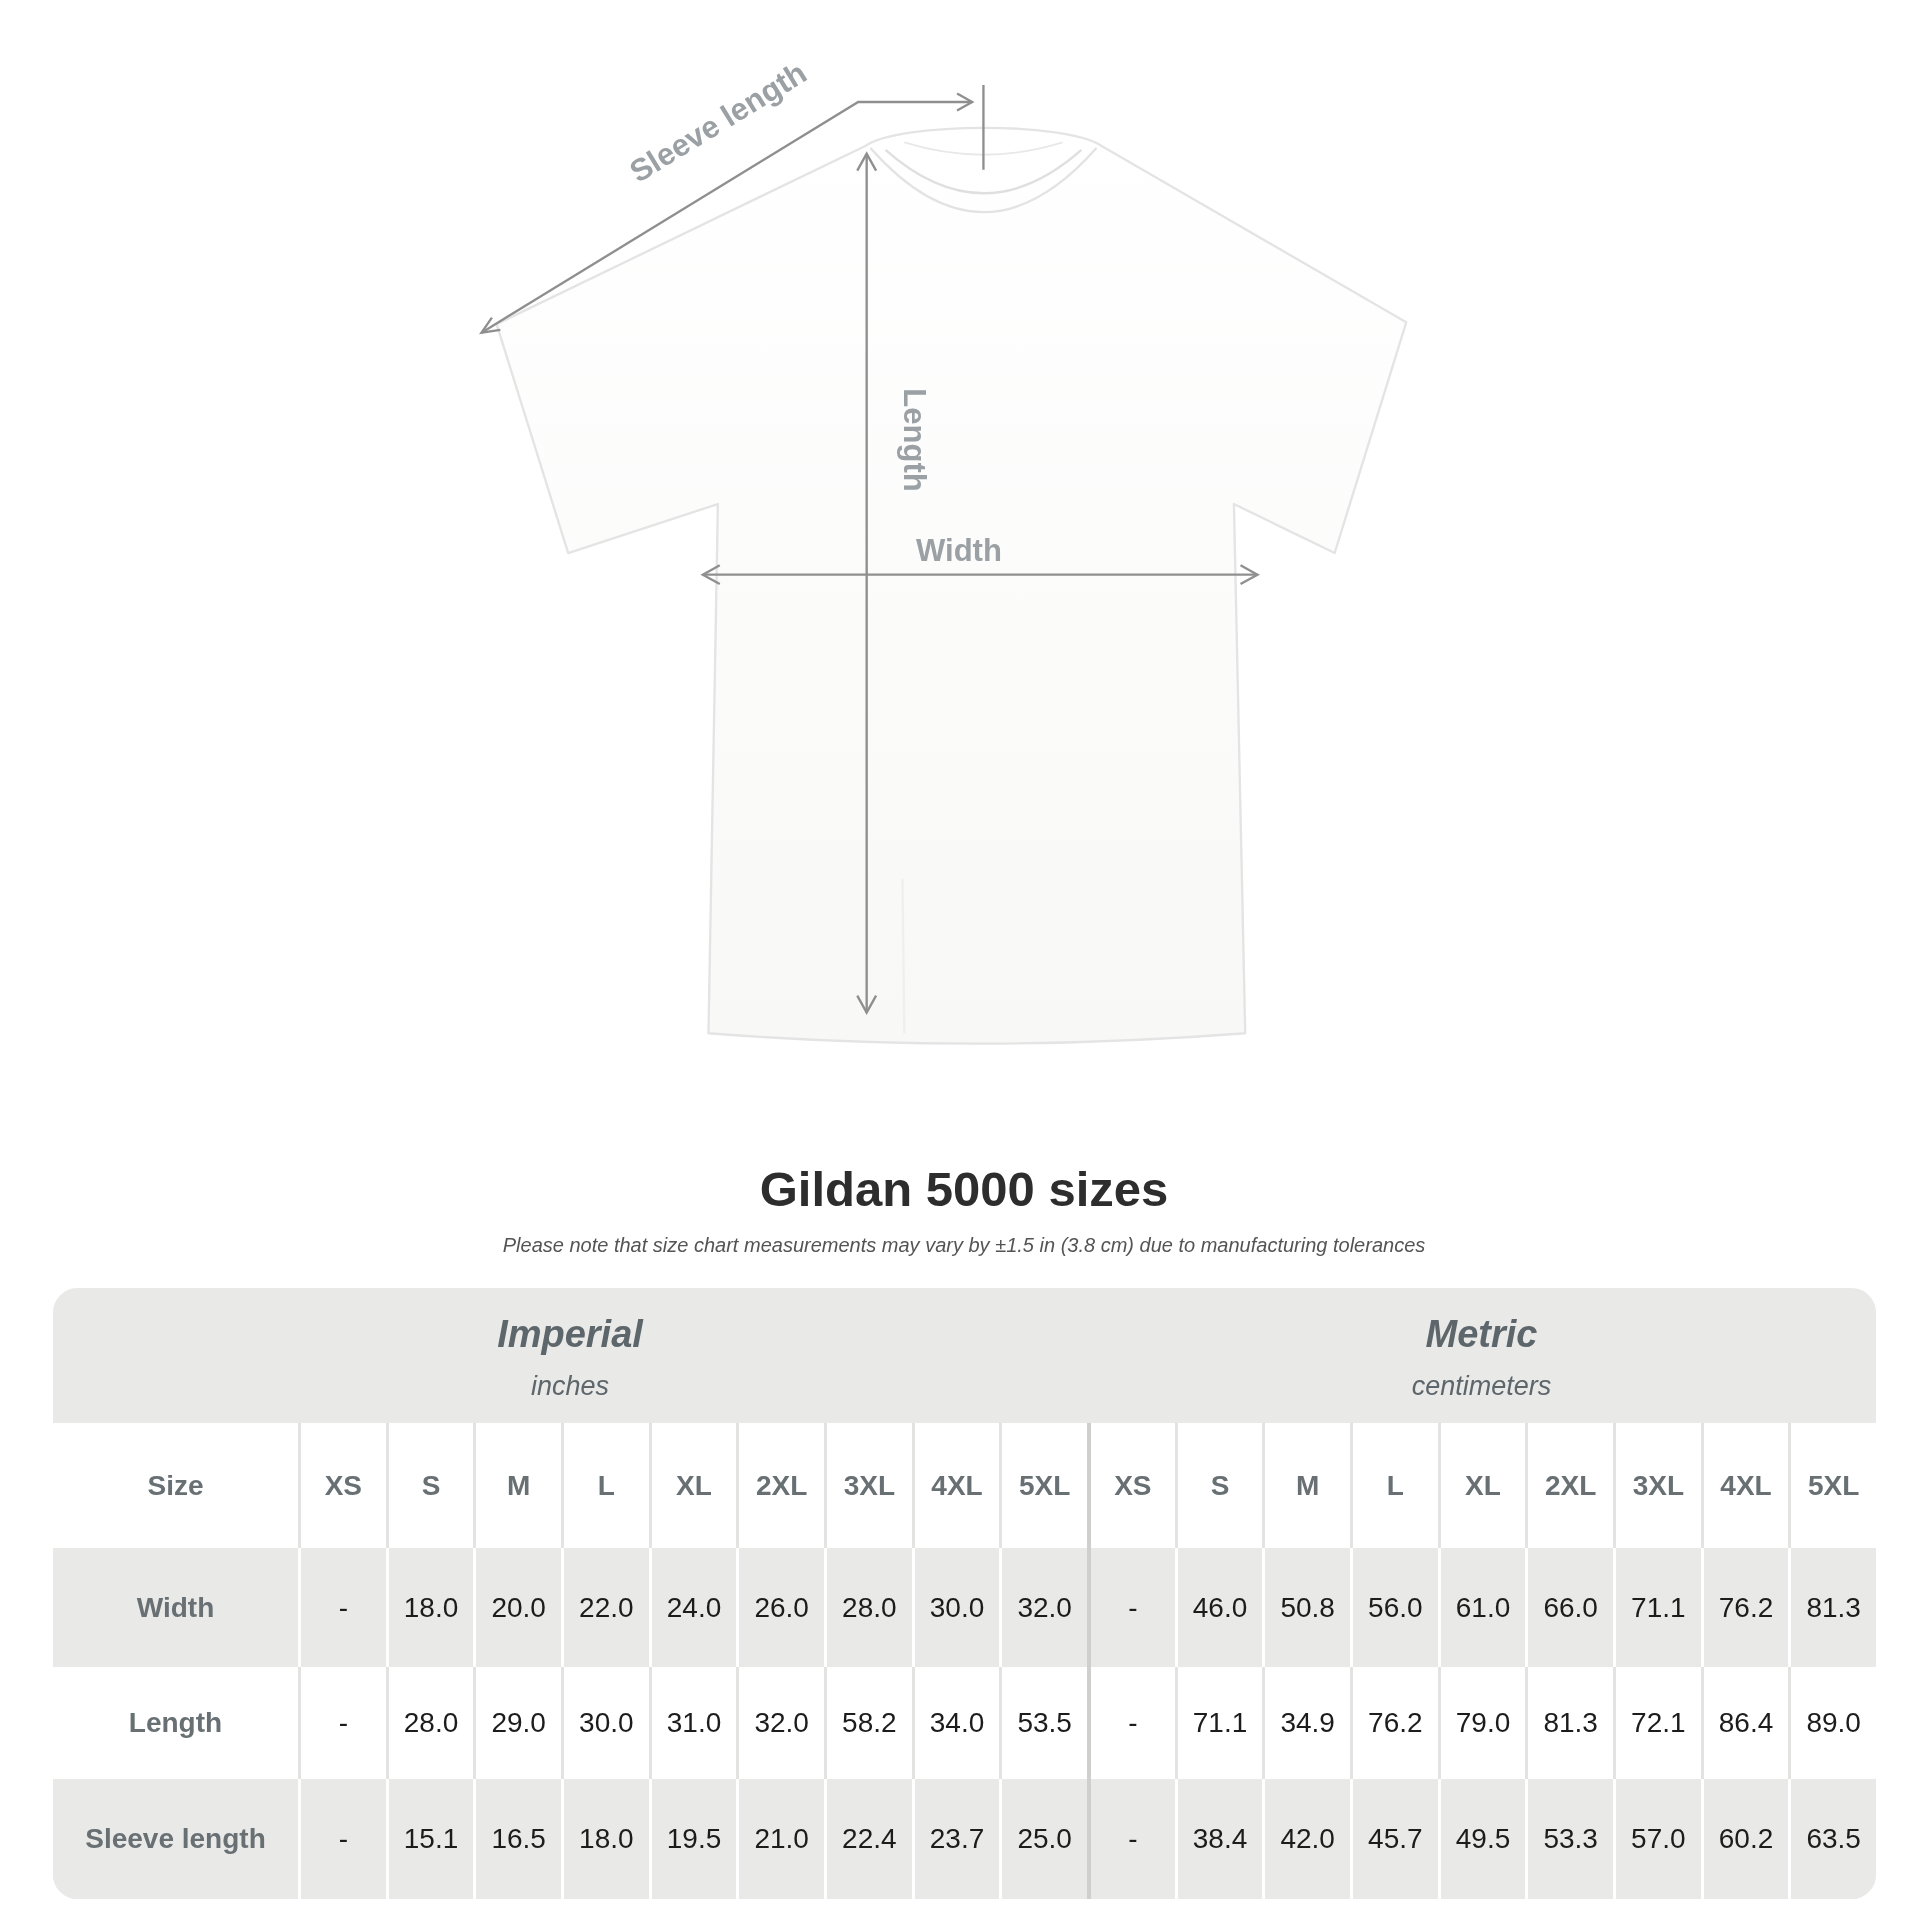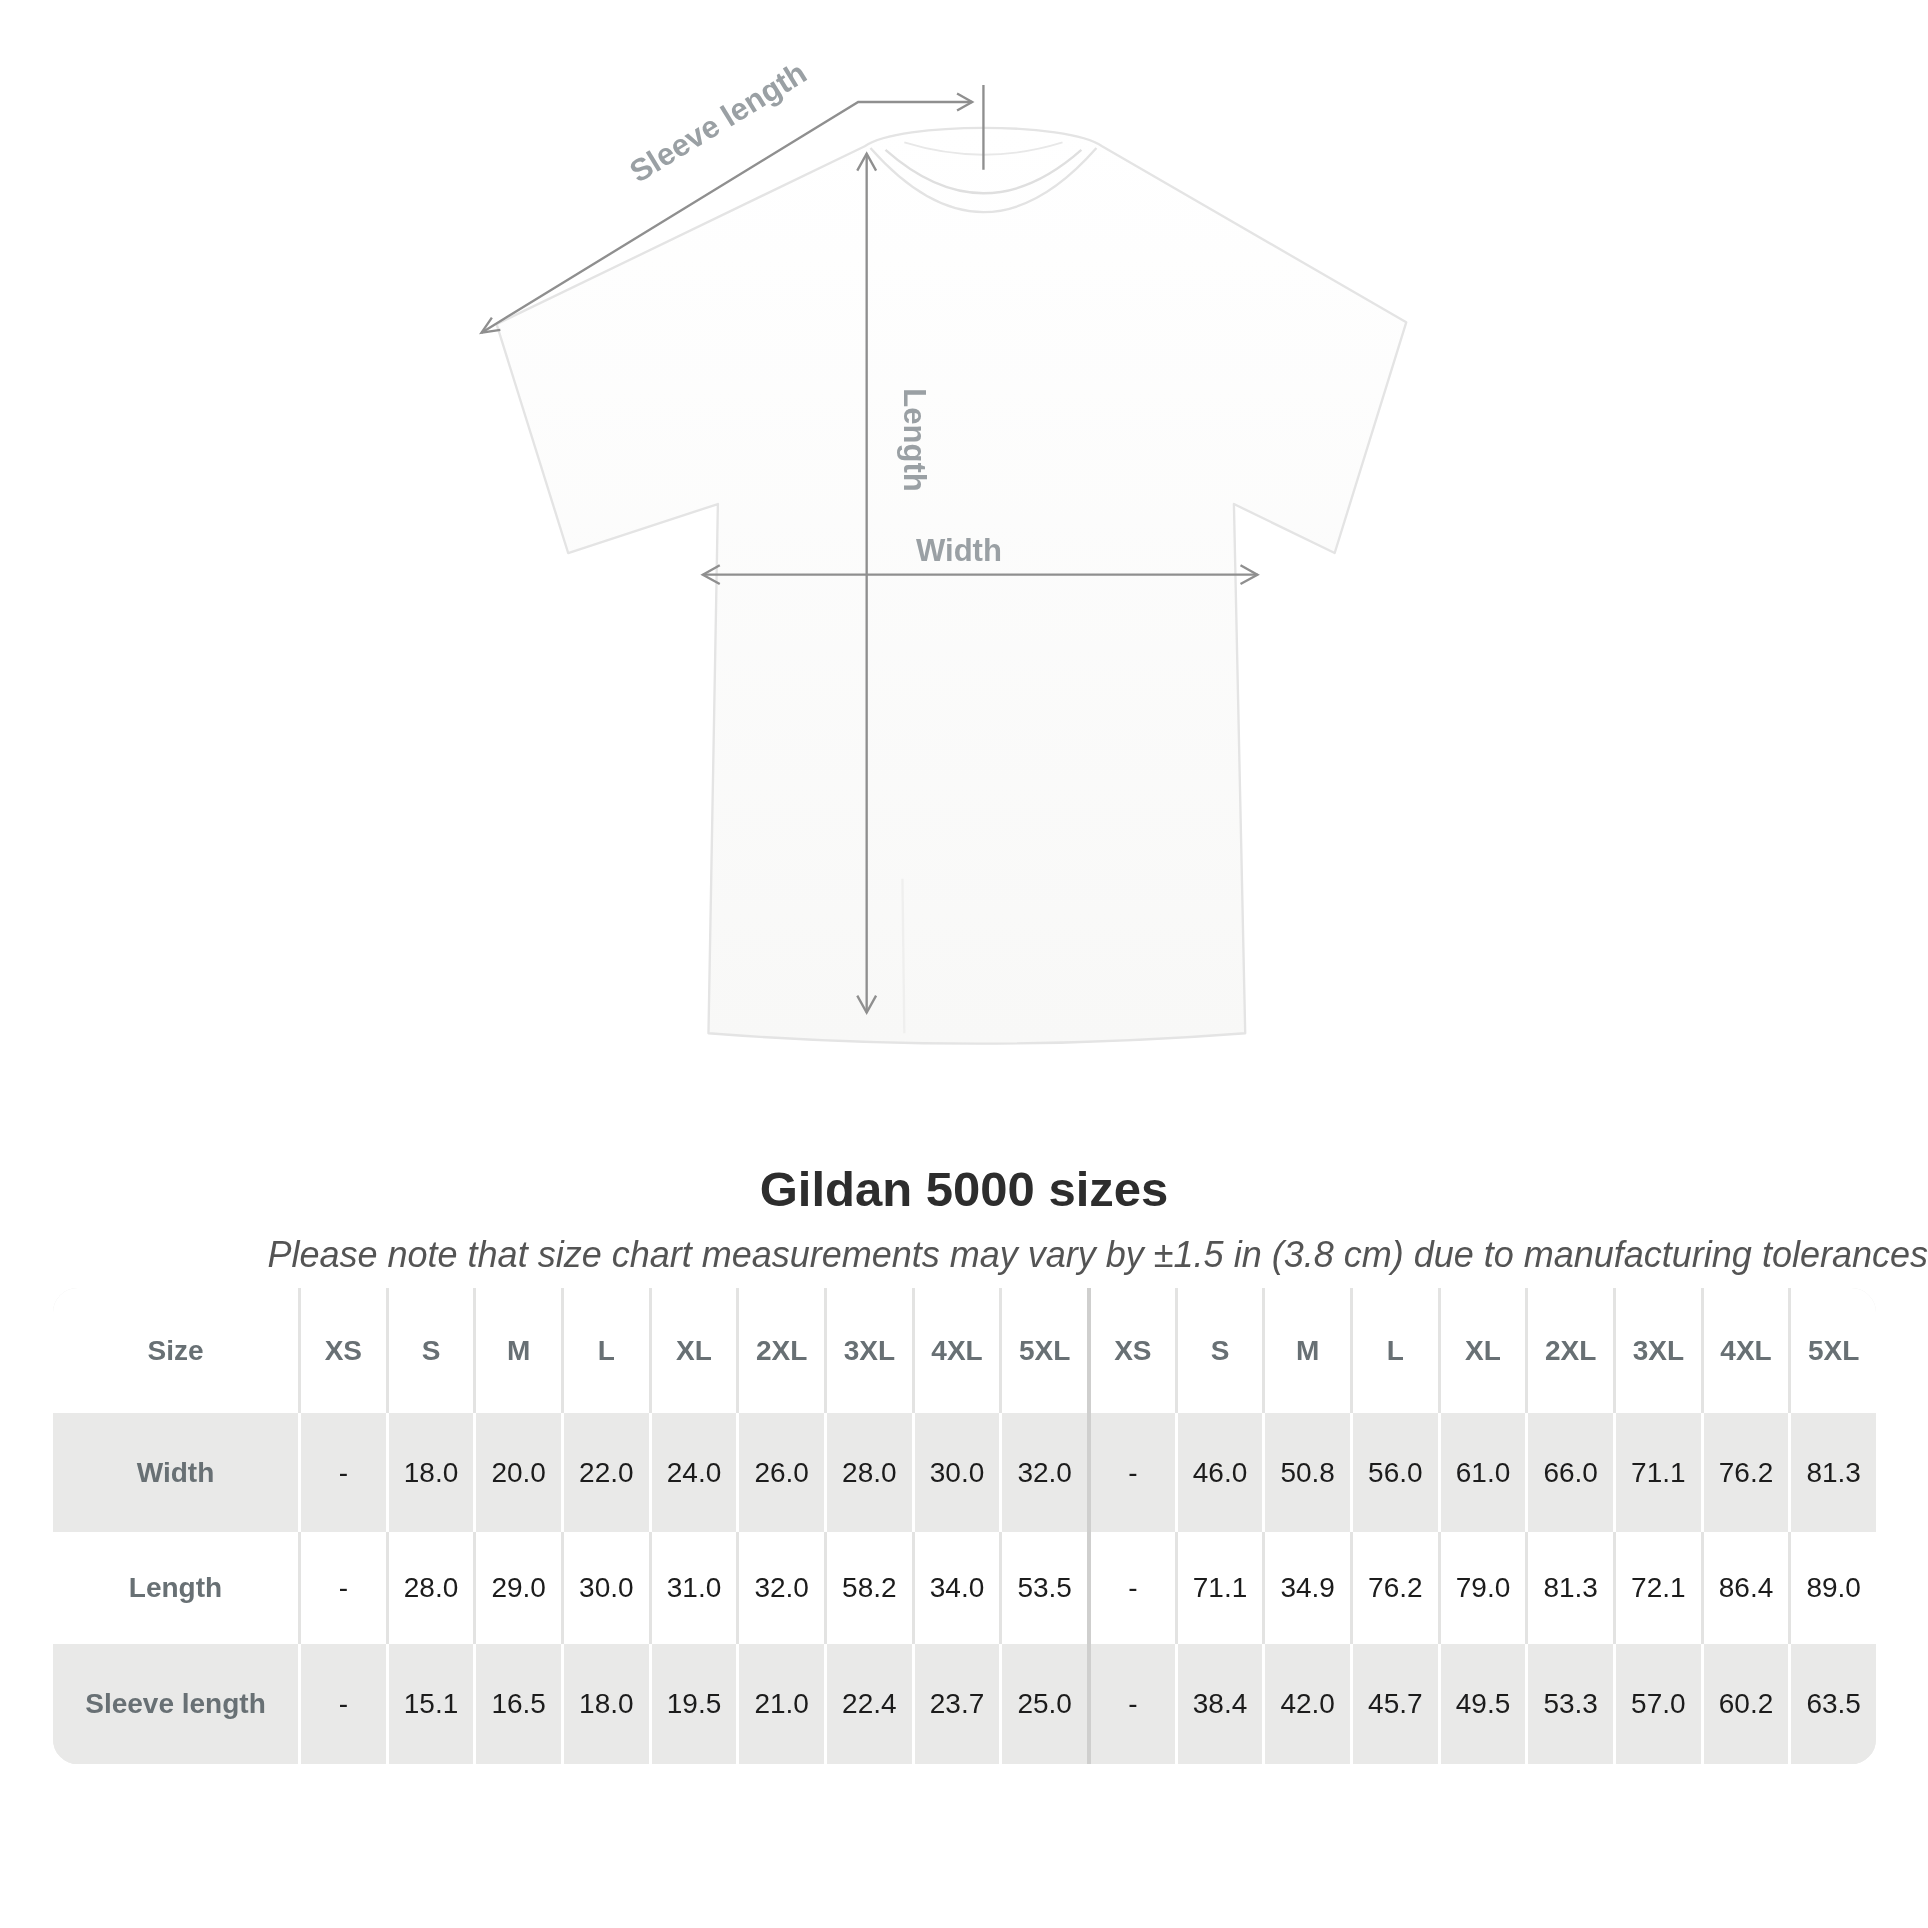--- a/index.html
+++ b/index.html
@@ -19,22 +19,22 @@
   .dim-label{ fill:#9aa0a4; font-weight:bold; font-size:33px; }
 
   
   .title{
     position:absolute; top:1161px; left:0; width:100%;
     text-align:center;
     font-size:49px; font-weight:bold; color:#2d2d2d;
   }
   .subtitle{
     position:absolute; top:1234px; left:0; width:100%;
-    text-align:right;
-    font-size:36px; font-style:italic; color:#545454;
+    text-align:center;
+    font-size:20px; font-style:italic; color:#545454;
   }
 
   
   .size-table{
     position:absolute; left:53px; top:1288px;
     width:1823px;
     background:#e9e9e8;
     border-radius:24.5px;
     overflow:hidden;
   }
@@ -114,20 +114,30 @@
     <text class="dim-label" transform="translate(368,84) rotate(-31.5)" text-anchor="middle">Sleeve length</text>
     <text class="dim-label" transform="translate(560,412) rotate(90)" text-anchor="middle">Length</text>
     <text class="dim-label" x="618" y="540" text-anchor="middle">Width</text>
   </svg>
 </div>
 
 <div class="title">Gildan 5000 sizes</div>
 <div class="subtitle">Please note that size chart measurements may vary by ±1.5 in (3.8 cm) due to manufacturing tolerances</div>
 
 <div class="size-table">
+  <div class="band">
+    <div class="band-group imperial">
+      <div class="g-name">Imperial</div>
+      <div class="g-unit">inches</div>
+    </div>
+    <div class="band-group metric">
+      <div class="g-name">Metric</div>
+      <div class="g-unit">centimeters</div>
+    </div>
+  </div>
   <div id="grid">
       <div class="row row-header row-white">
         <div class="c-label">Size</div>
         <div>XS</div>
         <div>S</div>
         <div>M</div>
         <div>L</div>
         <div>XL</div>
         <div>2XL</div>
         <div>3XL</div>

